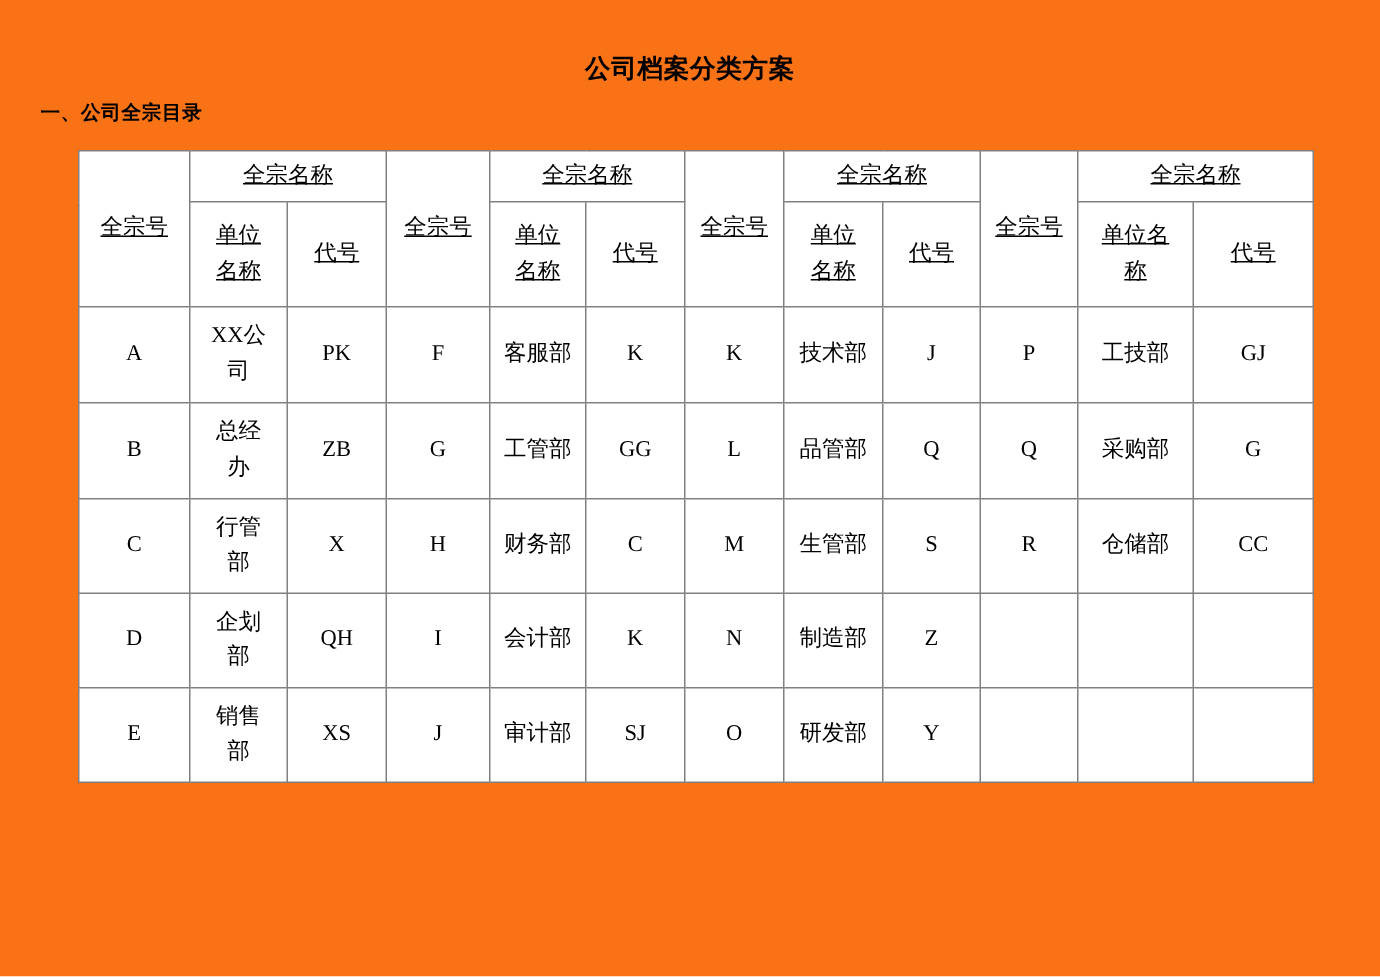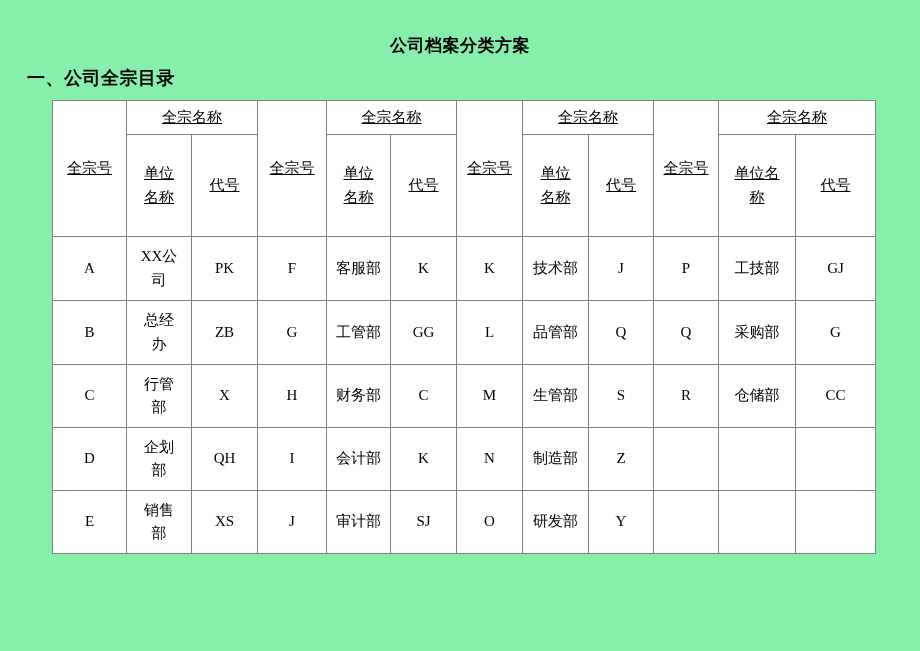--- a/index.html
+++ b/index.html
@@ -4,21 +4,21 @@
 <style>
   html, body {
     margin: 0;
     padding: 0;
     background: #ffffff;
   }
   .page {
     position: relative;
     width: 920px;
     height: 651px;
-    background: #86efac;
+    background: #f97316;
     overflow: hidden;
     font-family: "Liberation Serif", "DejaVu Serif", serif;
     color: #000000;
   }
   .doc-title {
     position: absolute;
     top: 34px;
     left: 0;
     width: 920px;
     text-align: center;
@@ -26,21 +26,21 @@
     font-size: 17px;
     font-weight: 700;
     letter-spacing: 0.5px;
     color: #000000;
   }
   .section-heading {
     position: absolute;
     top: 66px;
     left: 27px;
     font-family: "Liberation Sans", "DejaVu Sans", sans-serif;
-    font-size: 18px;
+    font-size: 13px;
     font-weight: 700;
     letter-spacing: 0.5px;
     color: #000000;
   }
   .table-wrap {
     position: absolute;
     top: 100px;
     left: 52px;
     width: 818px;
   }
@@ -68,21 +68,21 @@
   table.fonds td.hdr-group {
     height: 33px;
   }
   table.fonds td.hdr-no {
     height: 102px;
   }
   table.fonds td.hdr-sub {
     height: 69px;
   }
   table.fonds td.hdr-unit {
-    padding: 16px 14px;
+    padding: 0 14px;
   }
   table.fonds tr.data-row td {
     height: 62px;
   }
   table.fonds tr.data-row-tall td {
     height: 63px;
   }
   table.fonds td.cell-unit {
     padding: 0 10px;
     margin-left: 12px;

